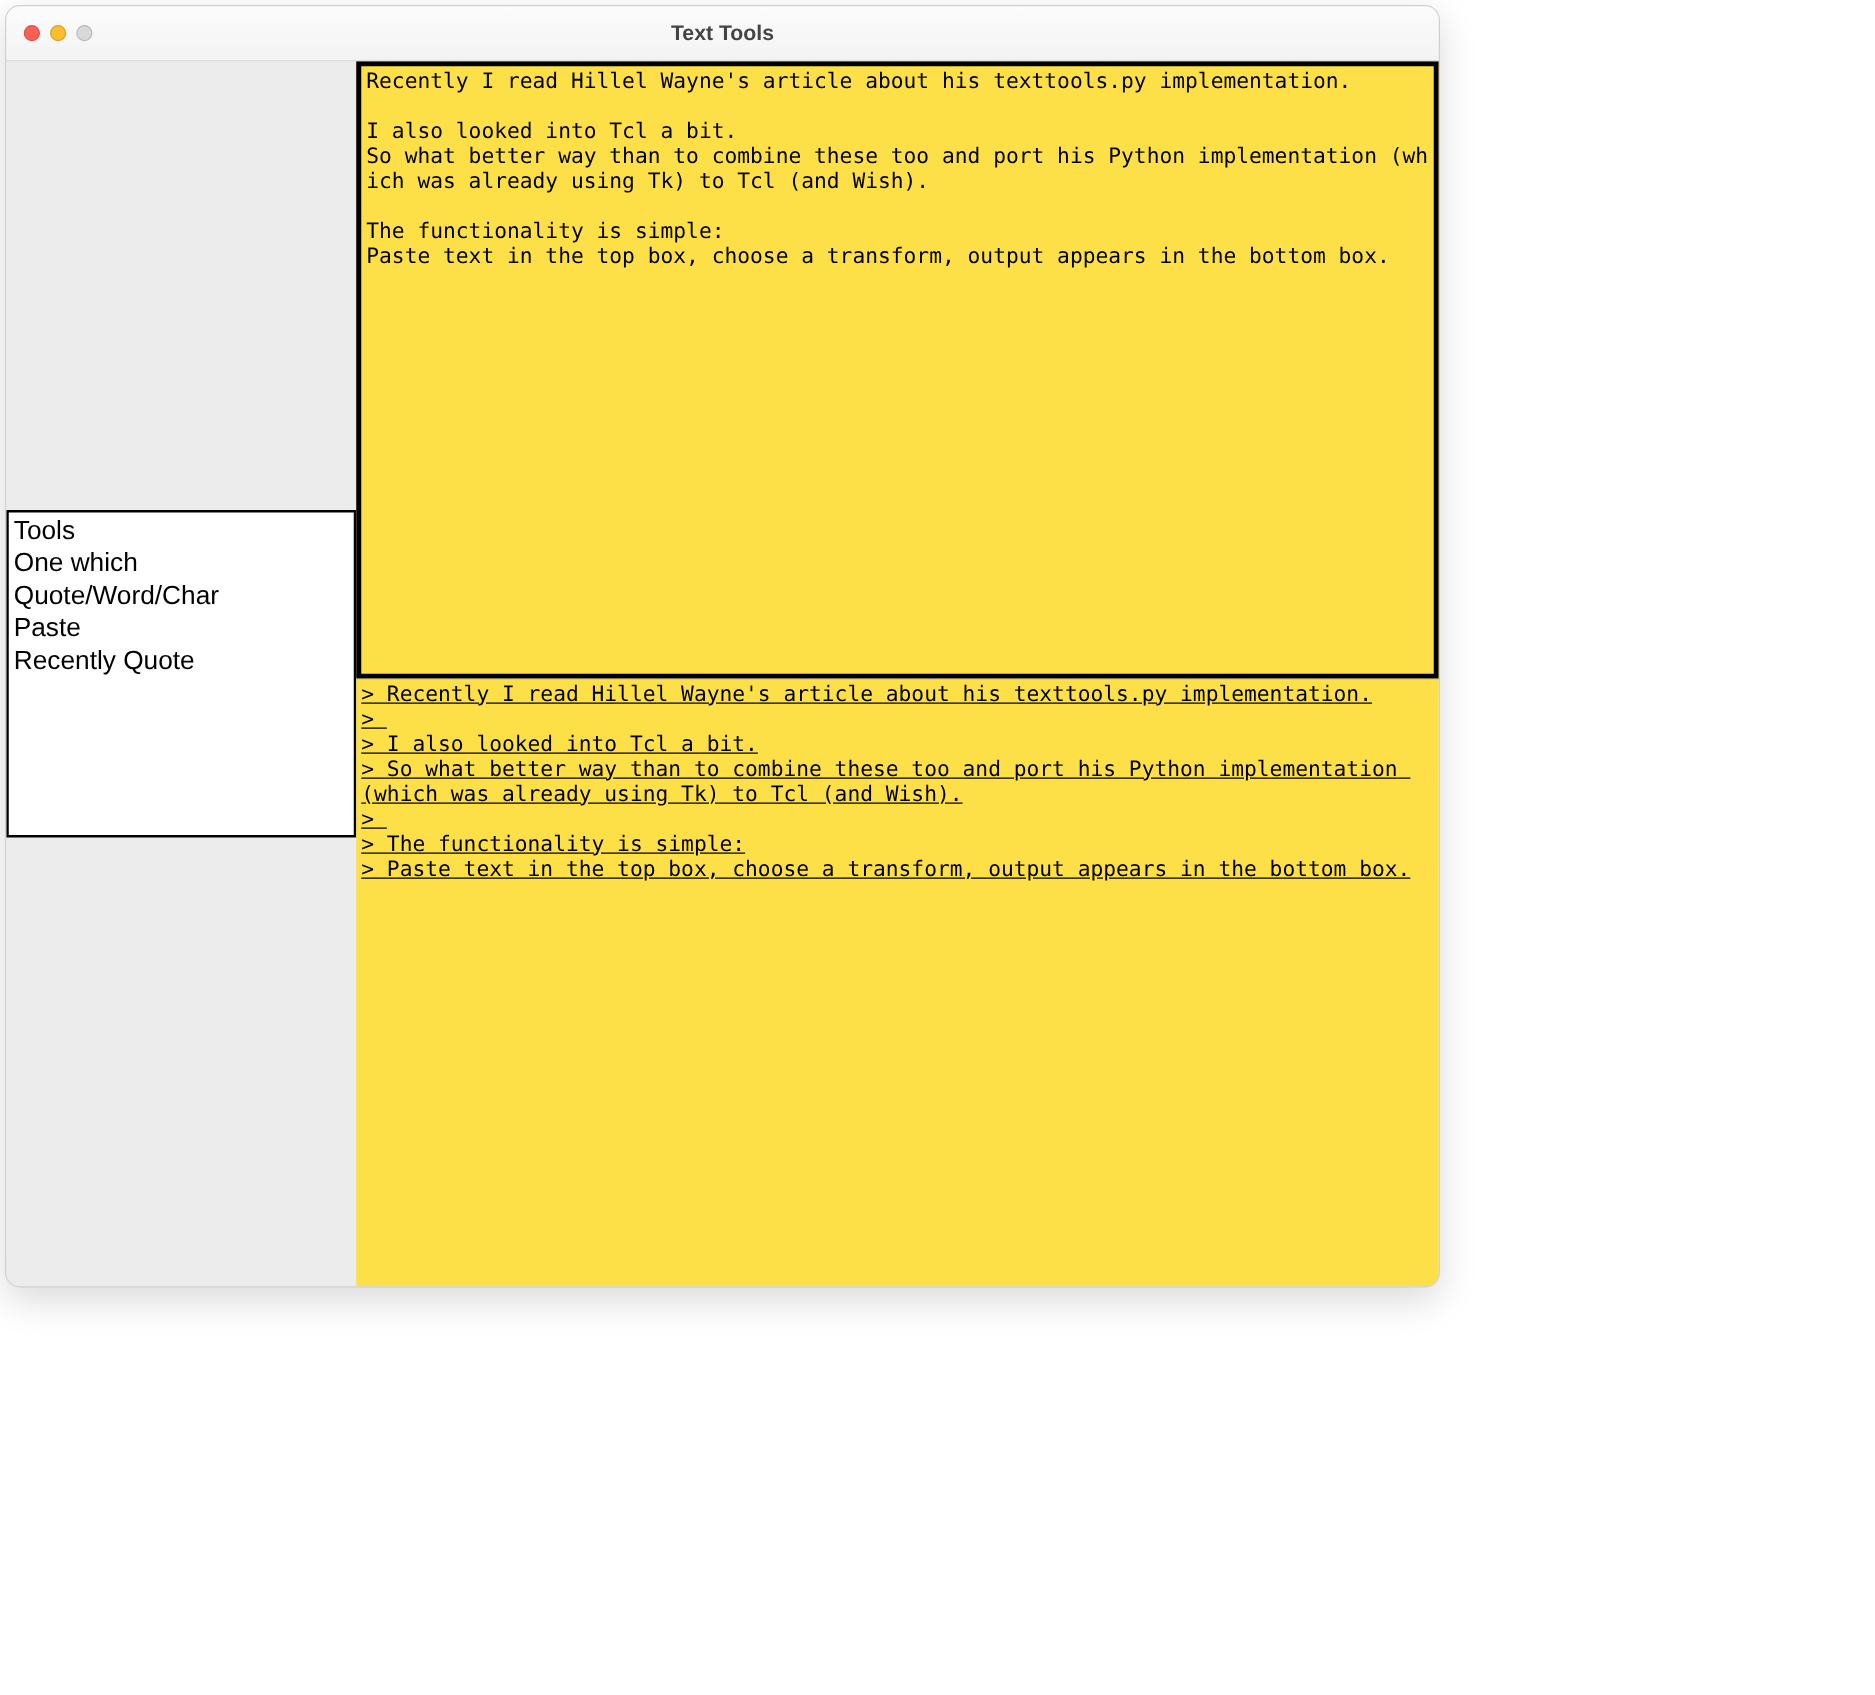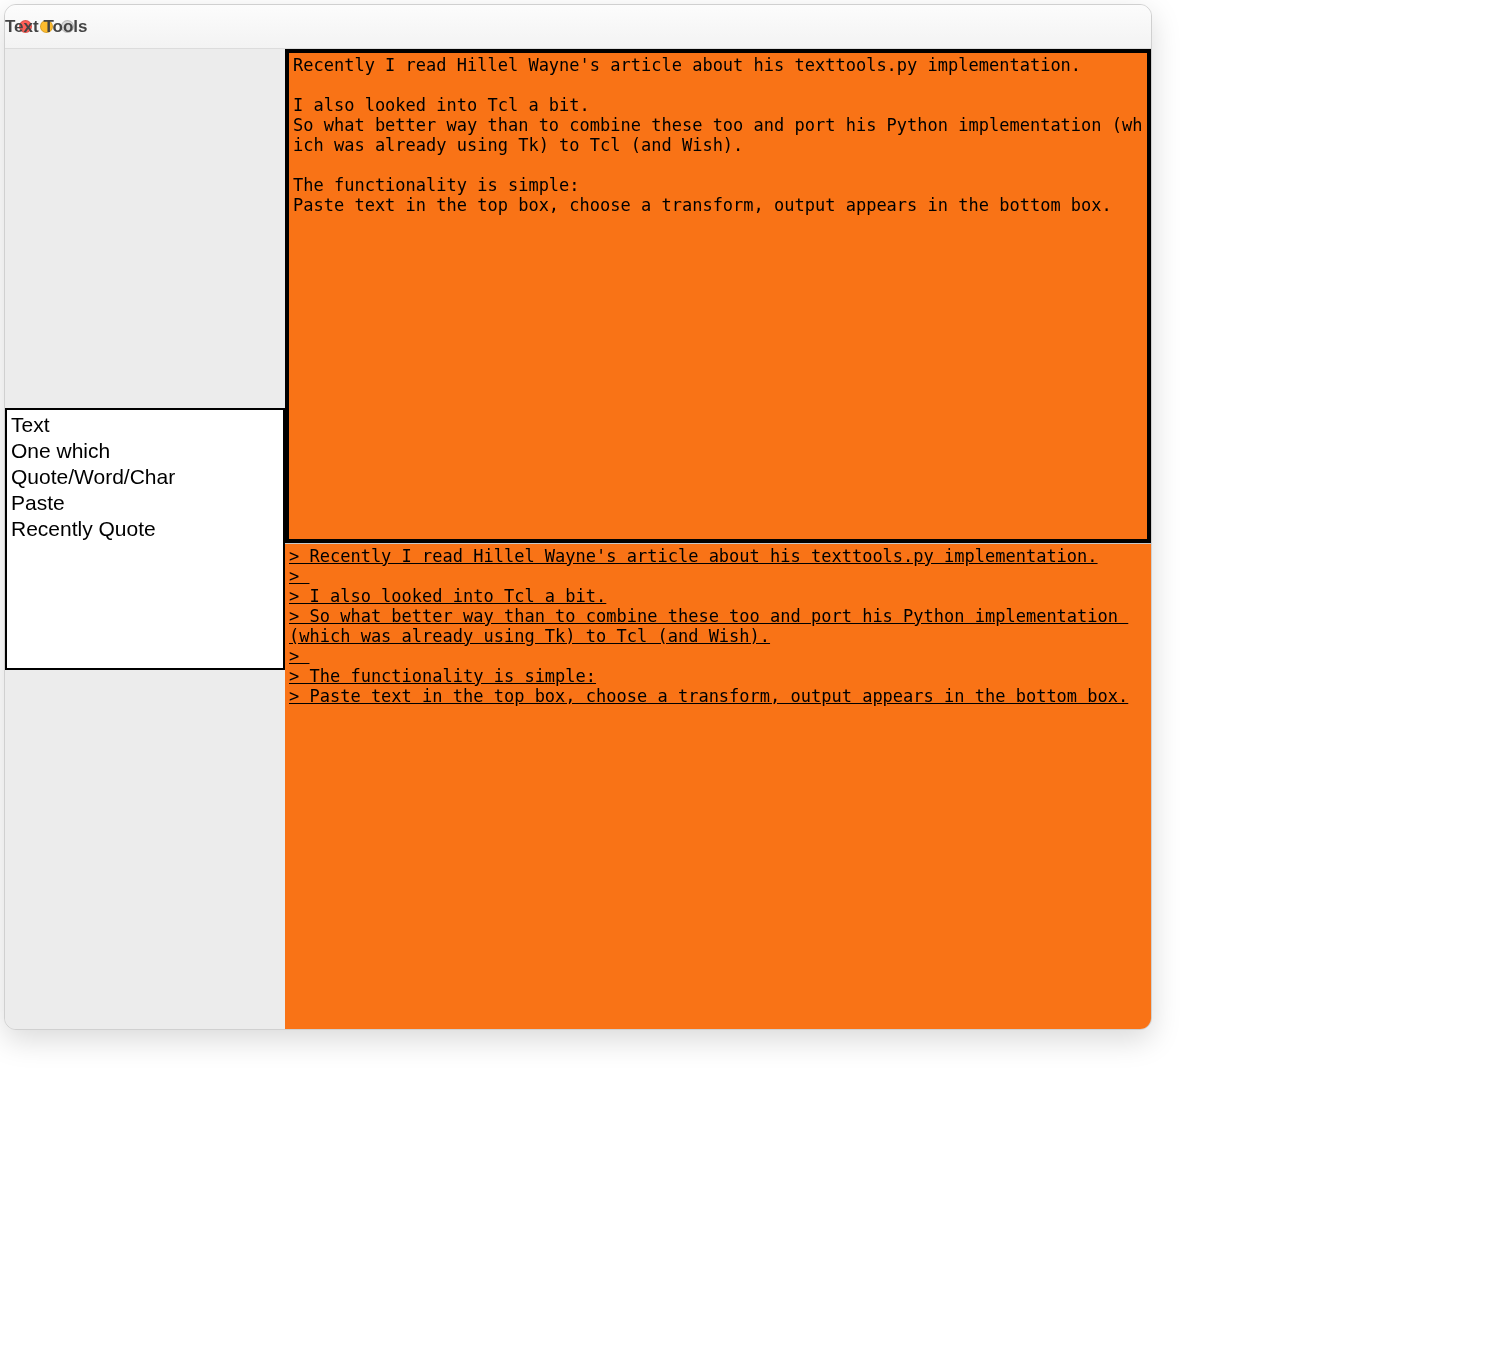--- a/index.html
+++ b/index.html
@@ -43,21 +43,21 @@
       border-radius: 50%;
       border: 0.5px solid rgba(0,0,0,0.15);
       background: #ccc;
     }
     .tl.red    { background: #ff5f57; }
     .tl.yellow { background: #febc2e; }
     .tl.grey   { background: #d9d9d9; }
     .titlebar-title {
       position: absolute;
       left: 0; right: 0;
-      text-align: left;
+      text-align: center;
       font-weight: 600;
       color: #444;
       font-size: 17px;
       pointer-events: none;
     }
     .content {
       flex: 1;
       display: flex;
       min-height: 0;
     }
@@ -85,21 +85,21 @@
       cursor: default;
     }
     .right-col {
       flex: 1;
       display: flex;
       flex-direction: column;
       min-width: 0;
     }
     .textarea {
       flex: 1;
-      background: #f97316;
+      background: #fde047;
       border: 2px solid #000;
       font-family: "Menlo", "Consolas", monospace;
       font-size: 17px;
       line-height: 20px;
       padding: 2px 4px;
       white-space: pre-wrap;
       word-break: break-all;
       overflow: hidden;
       color: #000;
       resize: none;
@@ -123,21 +123,21 @@
       <div class="tl red"></div>
       <div class="tl yellow"></div>
       <div class="tl grey"></div>
     </div>
     <div class="titlebar-title">Text Tools</div>
   </div>
 
   <div class="content">
     <div class="left-col">
       <div class="listbox">
-        <div class="listbox-item">Text</div>
+        <div class="listbox-item">Tools</div>
         <div class="listbox-item">One which</div>
         <div class="listbox-item">Quote/Word/Char</div>
         <div class="listbox-item">Paste</div>
         <div class="listbox-item">Recently Quote</div>
       </div>
     </div>
 
     <div class="right-col">
       <div class="textarea input-area">Recently I read Hillel Wayne's article about his texttools.py implementation.
 

